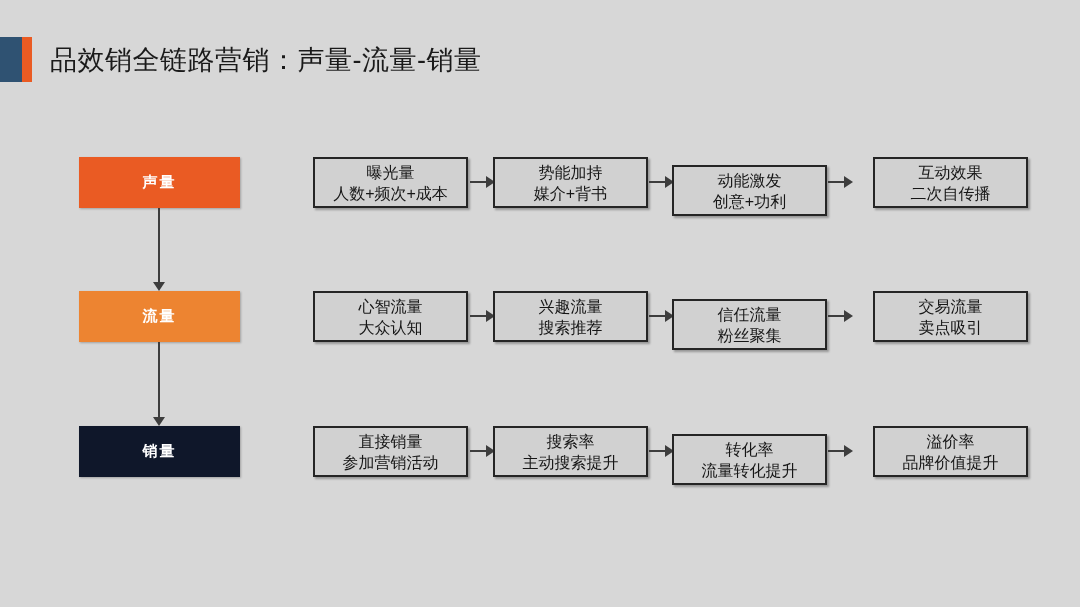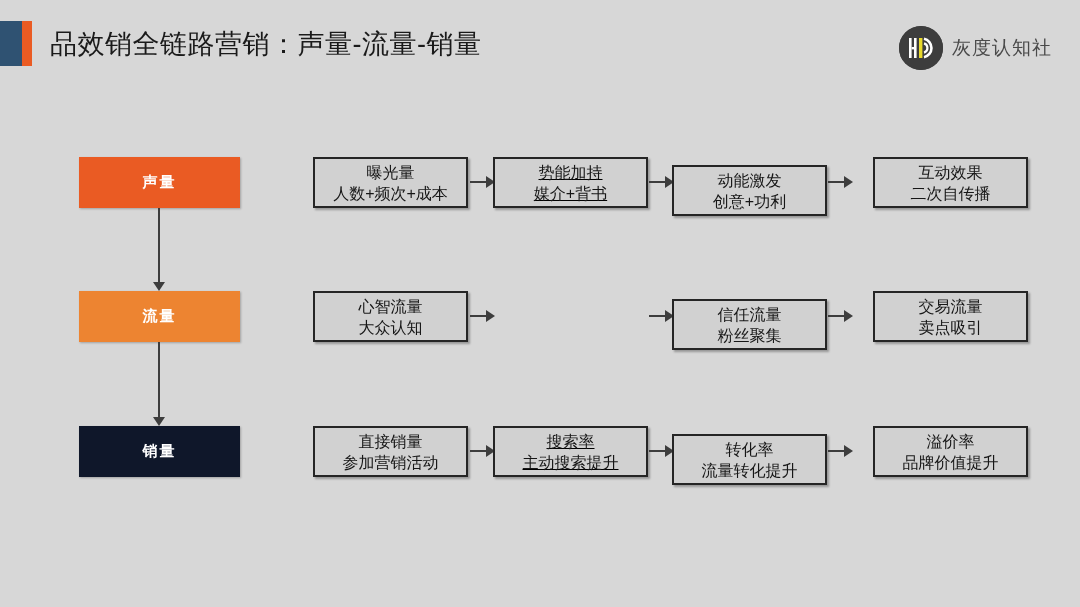--- a/index.html
+++ b/index.html
@@ -12,21 +12,21 @@
     background: #d7d7d7;
     font-family: "Liberation Sans", "DejaVu Sans", sans-serif;
     overflow: hidden;
     position: relative;
   }
 
   
   #header {
     position: absolute;
     left: 0;
-    top: 0;
+    top: 16px;
     width: 1080px;
     height: 88px;
   }
   #accent-navy {
     position: absolute;
     left: 0;
     top: 21px;
     width: 22px;
     height: 45px;
     background: #2f5272;
@@ -139,21 +139,21 @@
     box-shadow: 1.5px 1.5px 2px rgba(0,0,0,0.3);
   }
   .flow-box .l1,
   .flow-box .l2 {
     font-size: 16px;
     line-height: 21px;
     color: #161616;
     white-space: nowrap;
   }
   .fb-0 { left: 0px; }
-  .fb-1 { left: 180px; text-decoration: underline; }
+  .fb-1 { left: 180px; }
   .fb-2 { left: 359px; margin-top: 8px; }
   .fb-3 { left: 560px; }
 
   .h-arrow {
     position: absolute;
     top: 24px;
     height: 2px;
     background: #3d3d3d;
     width: 16px;
   }
@@ -173,34 +173,20 @@
   .ha-2 { left: 515px; }
 </style>
 </head>
 <body>
 
 <div id="header">
   <div id="accent-navy"></div>
   <div id="accent-orange"></div>
   <div id="slide-title">品效销全链路营销：声量-流量-销量</div>
 
-  <div id="logo">
-    <div id="logo-mark">
-      <svg width="44" height="44" viewBox="0 0 44 44" aria-hidden="true">
-        <circle cx="22" cy="22" r="22" fill="#3d3d3d"></circle>
-        <rect x="10" y="12" width="2.6" height="20" fill="#ffffff"></rect>
-        <rect x="15" y="12" width="2.6" height="20" fill="#ffffff"></rect>
-        <rect x="12.6" y="21" width="2.4" height="2.4" fill="#ffffff"></rect>
-        <rect x="20" y="12" width="3.4" height="20" fill="#e8d92b"></rect>
-        <path d="M25 12.8 A9.4 9.4 0 0 1 25 31.2" fill="none" stroke="#ffffff" stroke-width="2.6"></path>
-        <path d="M25 17.4 A4.8 4.8 0 0 1 25 26.6" fill="none" stroke="#ffffff" stroke-width="2.2"></path>
-      </svg>
-    </div>
-    <div id="logo-text">灰度认知社</div>
-  </div>
 </div>
 
 <div class="cat-box" id="cat-0">
   <span>声量</span>
 </div>
 <div class="v-arrow" id="v-arrow-0"></div>
 
 <div class="cat-box" id="cat-1">
   <span>流量</span>
 </div>
@@ -231,20 +217,24 @@
     <span class="l2">二次自传播</span>
   </div>
 </div>
 
 <div class="flow-row" id="row-1">
   <div class="flow-box fb-0">
     <span class="l1">心智流量</span>
     <span class="l2">大众认知</span>
   </div>
   <div class="h-arrow ha-0"></div>
+  <div class="flow-box fb-1">
+    <span class="l1">兴趣流量</span>
+    <span class="l2">搜索推荐</span>
+  </div>
   <div class="h-arrow ha-1"></div>
   <div class="flow-box fb-2">
     <span class="l1">信任流量</span>
     <span class="l2">粉丝聚集</span>
   </div>
   <div class="h-arrow ha-2"></div>
   <div class="flow-box fb-3">
     <span class="l1">交易流量</span>
     <span class="l2">卖点吸引</span>
   </div>

